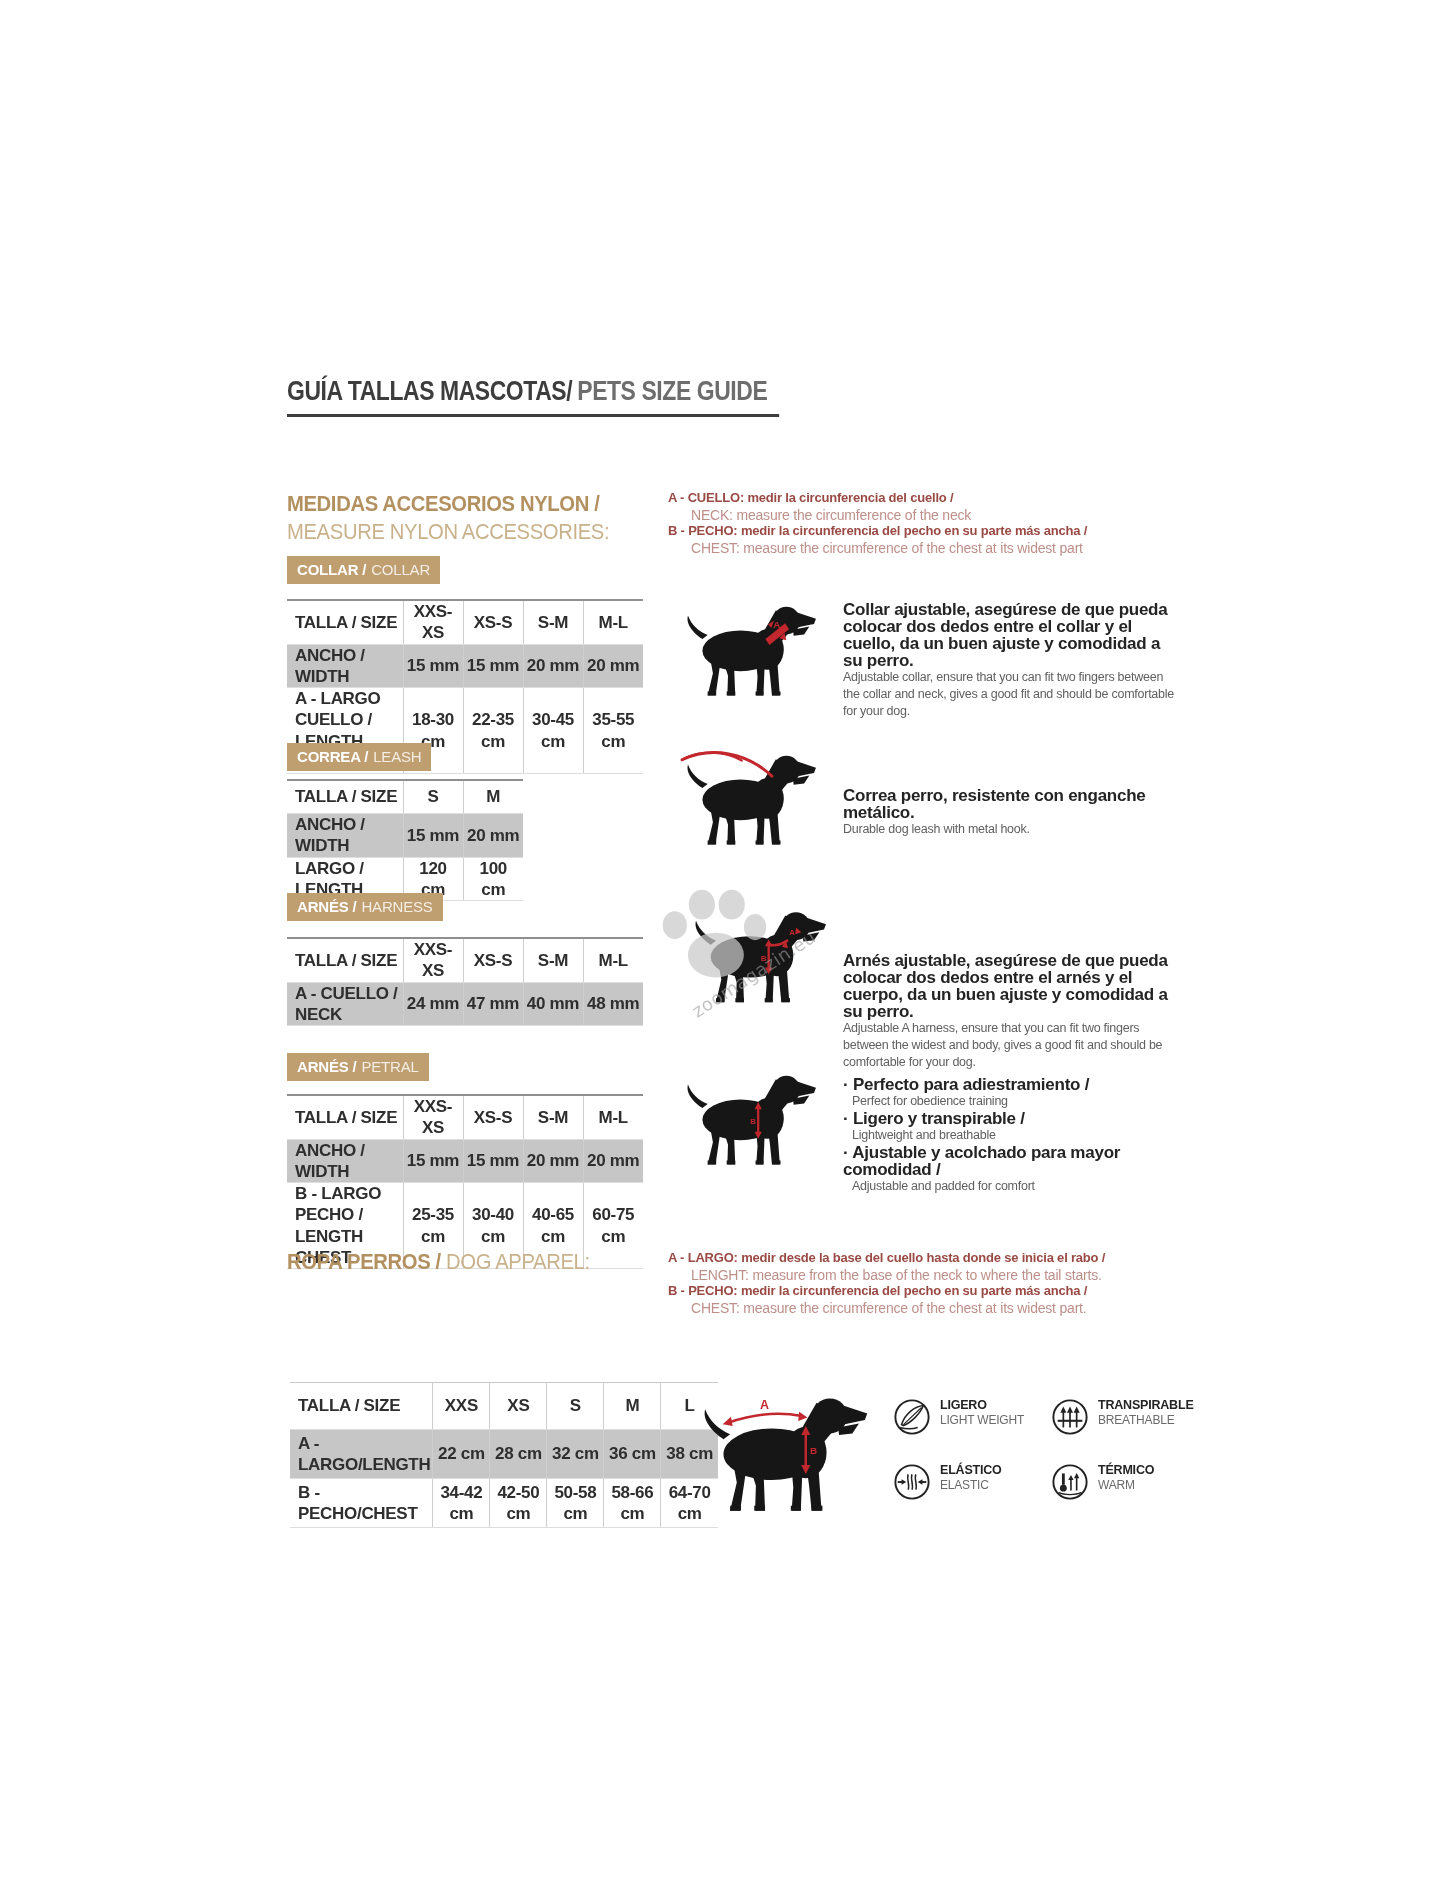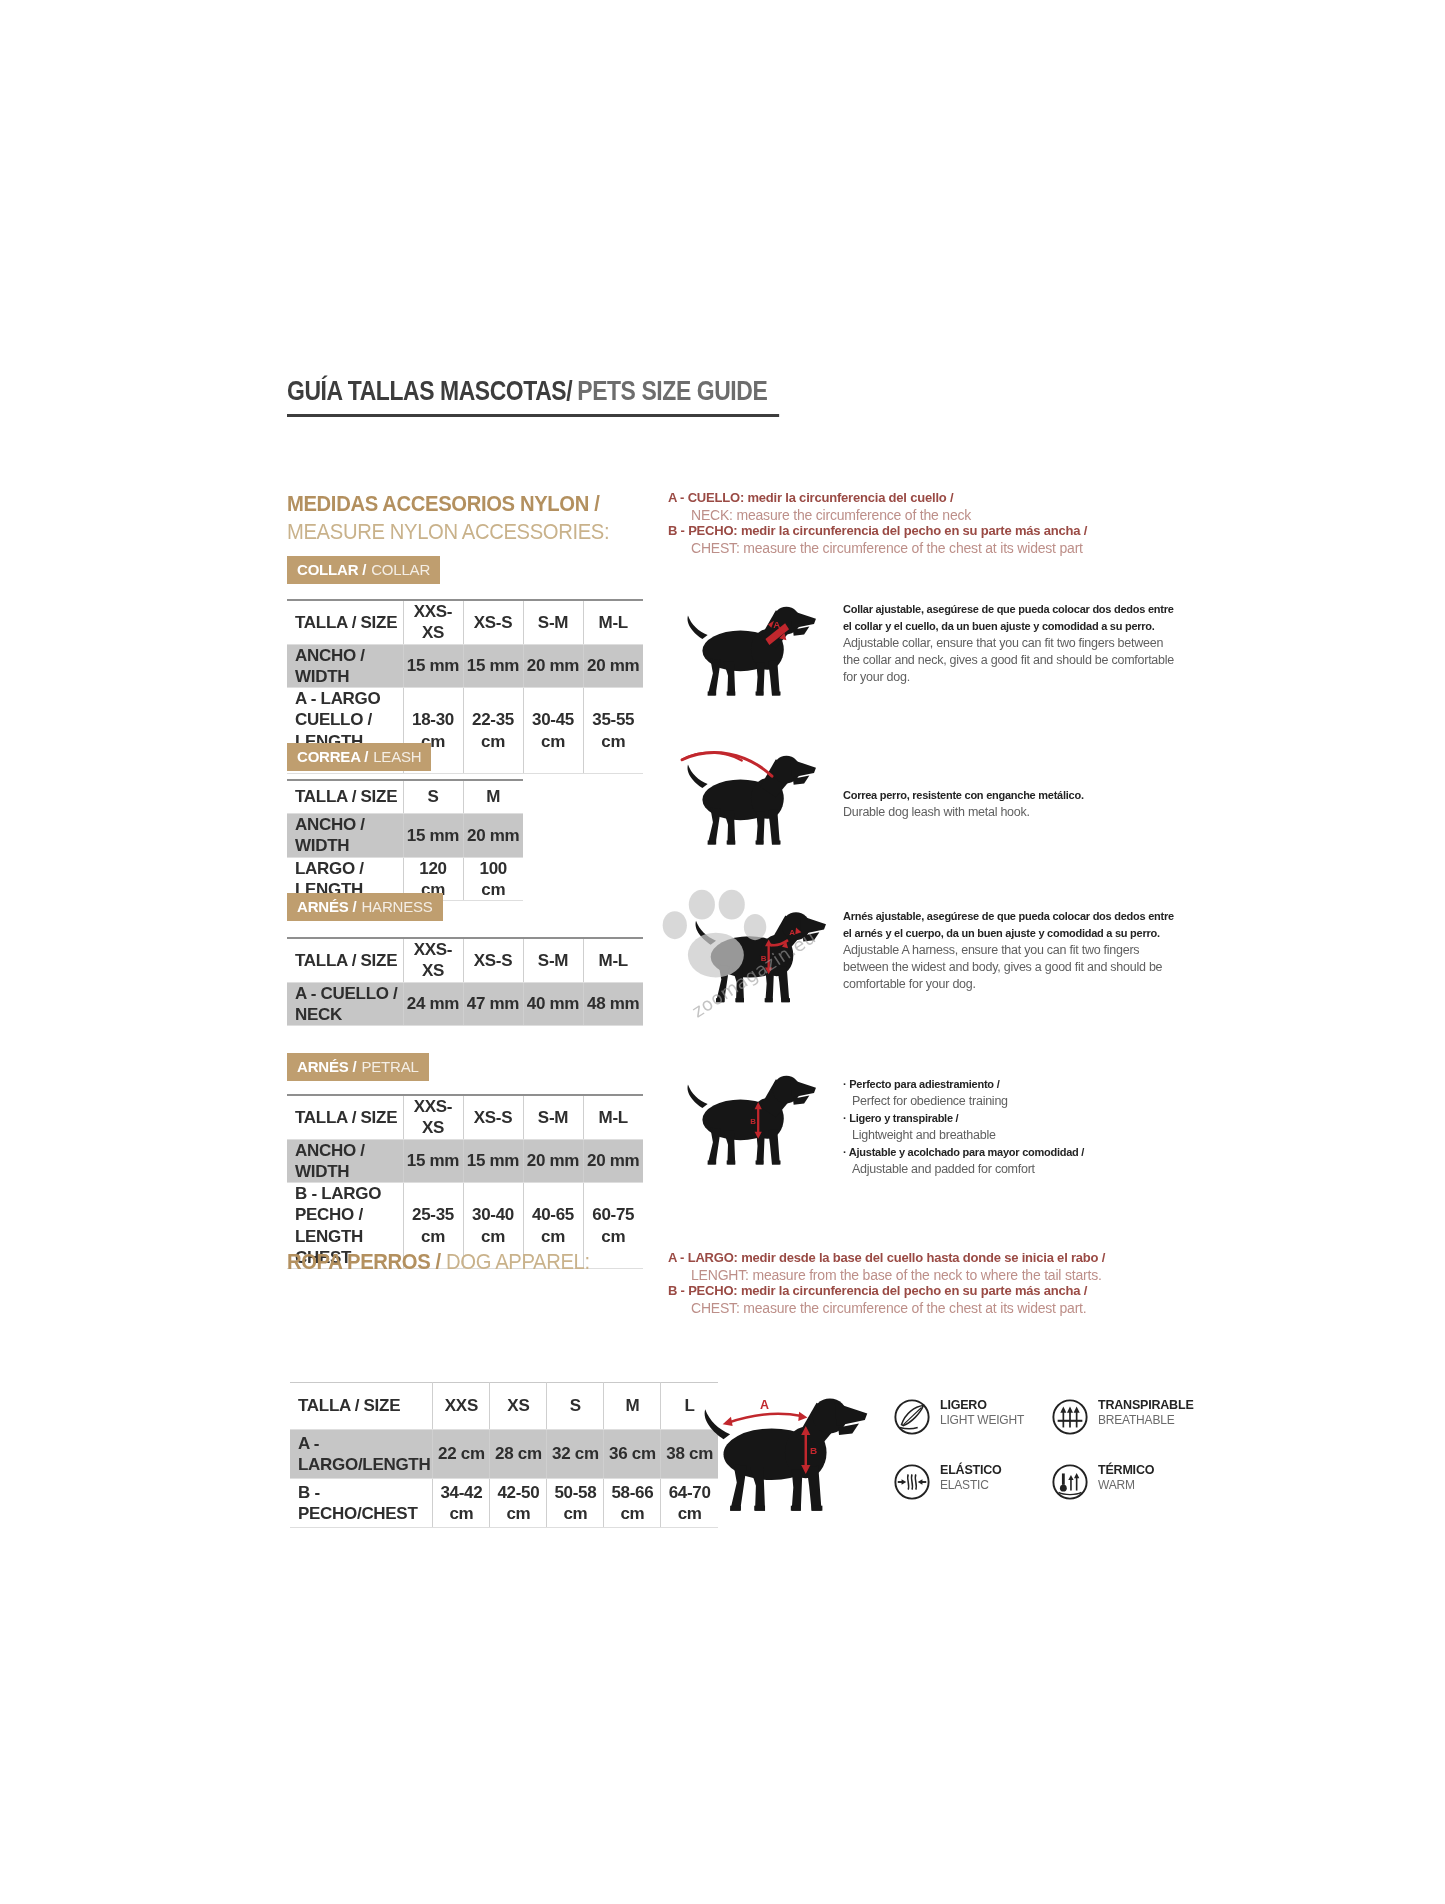--- a/index.html
+++ b/index.html
@@ -16,21 +16,21 @@
   .badge.two-line .light{display:block;margin-left:0;}
   .sizetable{position:absolute;border-collapse:collapse;table-layout:fixed;font-weight:bold;font-size:17px;color:#2e2e2e;letter-spacing:-0.3px;border-top:2px solid #8f8f8f;border-bottom:1px solid #cfcfcf;background:#fff;}
   .sizetable td{border-left:1px solid #cfcfcf;border-bottom:1px solid #dedede;text-align:center;vertical-align:middle;padding:0 2px;line-height:1.25;}
   .sizetable td:first-child{border-left:none;text-align:left;padding-left:8px;}
   .sizetable tr.shaded td{background:#c6c6c6;}
   .r32 td{height:32px;} .r52 td{height:52px;} .r46 td{height:46px;} .r48 td{height:48px;}
   .note-red{position:absolute;}
   .note-red .b{color:#9a4a44;font-weight:bold;font-size:13px;line-height:16.5px;letter-spacing:-0.2px;}
   .note-red .p{color:#bd8f89;font-size:14px;line-height:16.5px;letter-spacing:-0.2px;padding-left:23px;}
   .desc{position:absolute;}
-  .desc .b{color:#242424;font-weight:bold;font-size:11px;line-height:17px;letter-spacing:-0.25px;}
+  .desc .b{color:#242424;font-weight:bold;font-size:17px;line-height:17px;letter-spacing:-0.25px;}
   .desc .p{color:#606060;font-size:12.5px;line-height:17px;letter-spacing:-0.25px;}
   .desc .ind{padding-left:9px;}
   .features{position:absolute;display:grid;grid-template-columns:152px 175px;row-gap:27px;column-gap:6px;}
   .feature{display:flex;align-items:flex-start;gap:9px;}
   .feature .es{font-size:12.5px;font-weight:bold;color:#242424;letter-spacing:-0.2px;line-height:15px;}
   .feature .en{font-size:12px;color:#6a6a6a;letter-spacing:-0.2px;line-height:15px;}
   .wmark{position:absolute;color:#9c9c9c;opacity:0.6;font-size:18px;letter-spacing:0.5px;transform:rotate(-33deg);transform-origin:left top;white-space:nowrap;font-family:"DejaVu Sans",sans-serif;}
   .figlabel{fill:#c1272d;font-weight:bold;font-size:15px;font-family:"Liberation Sans",sans-serif;}
   .figlabel.s12{font-size:12px;}
   .red-stroke{stroke:#c1272d;fill:none;}
@@ -214,21 +214,21 @@
     <polygon points="170,45 162,38 161,48" fill="#c1272d"></polygon>
     <polygon points="141,67 147,58 150,69" fill="#c1272d"></polygon>
     <text x="152" y="50" class="figlabel s12">A</text>
     <text x="109" y="88" class="figlabel s12">B</text>
   </svg>
   <svg class="abs" style="left:658px;top:886px;opacity:0.72;" width="112" height="98" viewBox="0 0 120 105">
     <use href="#pawShape"></use>
   </svg>
   <span class="wmark" style="left:688px;top:1004px;">zoomagazin.eu</span>
 
-  <div class="desc" style="left:843px;top:908px;width:340px;">
+  <div class="desc" style="left:843px;top:952px;width:340px;">
     <div class="b">Arnés ajustable, asegúrese de que pueda colocar dos dedos entre el arnés y el cuerpo, da un buen ajuste y comodidad a su perro.</div>
     <div class="p">Adjustable A harness, ensure that you can fit two fingers between the widest and body, gives a good fit and should be comfortable for your dog.</div>
   </div>
 
   <div class="badge" style="left:287px;top:1053px;">
     <span>ARNÉS /</span><span class="light">PETRAL</span>
   </div>
 
   <table class="sizetable" style="left:287px;top:1094px;">
     <colgroup>

